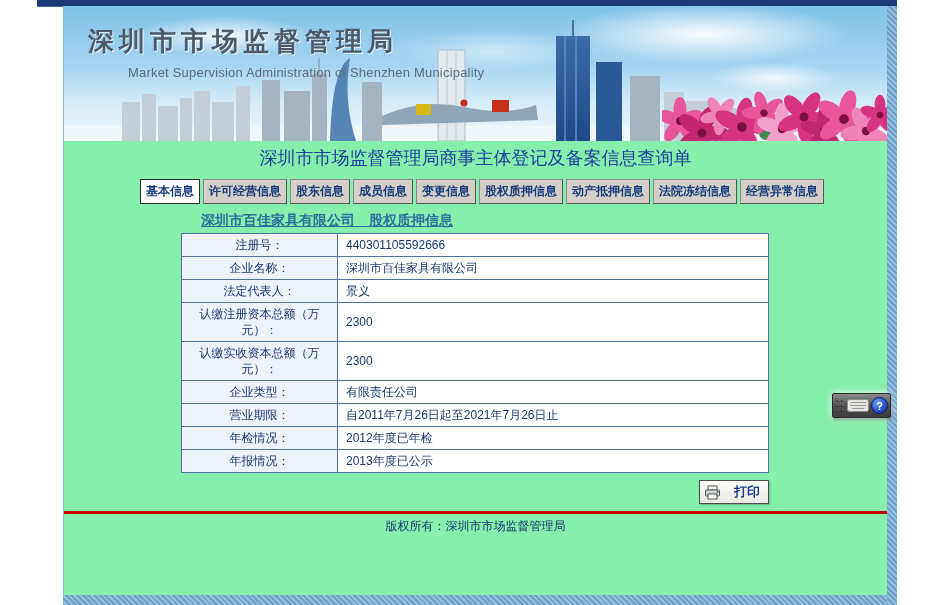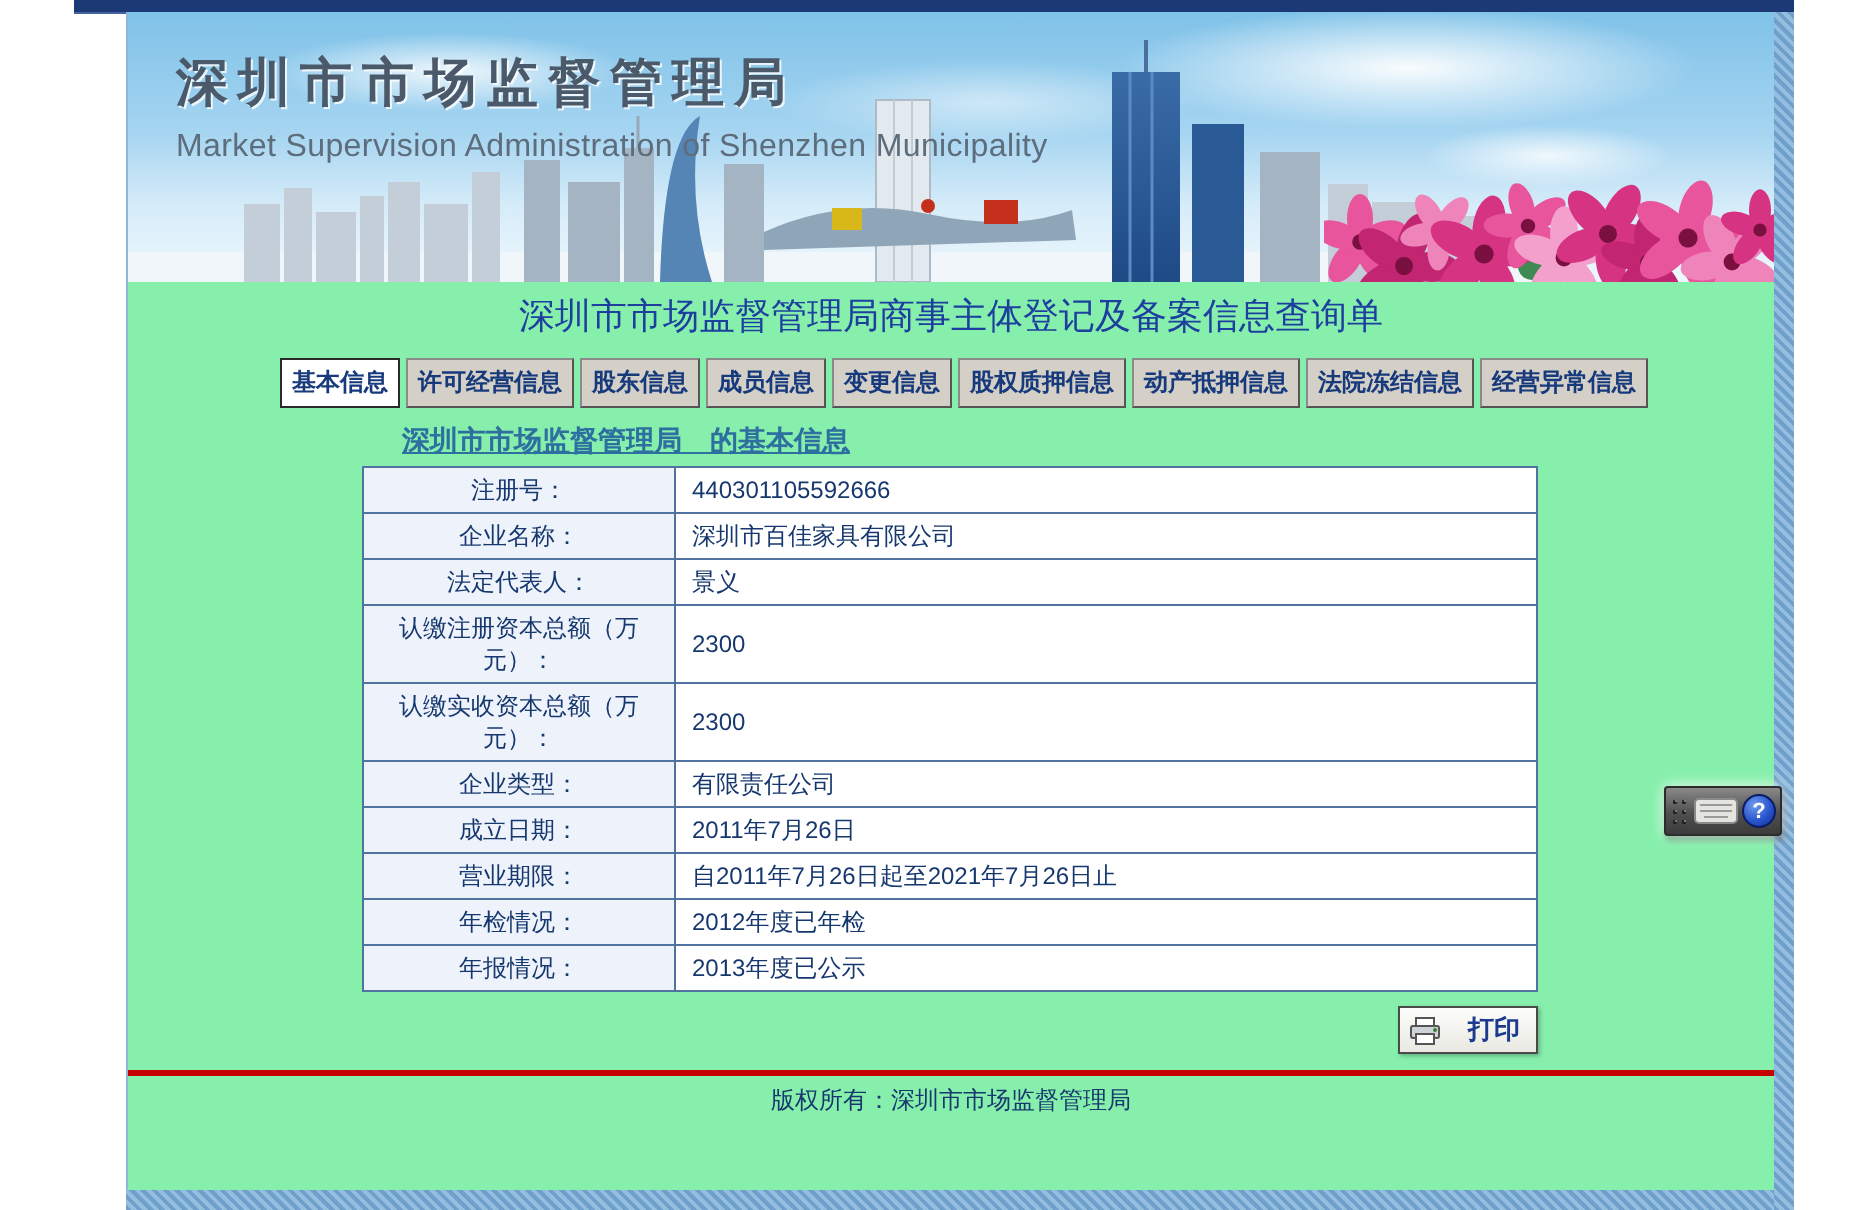--- a/index.html
+++ b/index.html
@@ -20,21 +20,21 @@
   .banner{position:relative;width:100%;height:135px;overflow:hidden;
     background:
       radial-gradient(ellipse 130px 28px at 160px 30px, rgba(255,255,255,.85), rgba(255,255,255,0) 70%),
       radial-gradient(ellipse 200px 42px at 640px 28px, rgba(255,255,255,.95), rgba(255,255,255,0) 72%),
       radial-gradient(ellipse 90px 22px at 710px 72px, rgba(255,255,255,.8), rgba(255,255,255,0) 70%),
       radial-gradient(ellipse 150px 30px at 430px 45px, rgba(255,255,255,.5), rgba(255,255,255,0) 70%),
       linear-gradient(#7fc2e8,#a6d5f1 45%,#d6ecf9 72%,#eef7fd);}
   .agency{position:absolute;left:24px;top:18px;}
   .agency-zh{font-size:26px;letter-spacing:5px;color:#4b5a6b;font-weight:bold;
     text-shadow:1px 1px 0 rgba(255,255,255,.8);}
-  .agency-en{font-size:16px;color:#5d6d7c;margin-top:6px;letter-spacing:.2px;}
+  .agency-en{font-size:13px;color:#5d6d7c;margin-top:6px;letter-spacing:.2px;margin-left:40px;}
   .skyline,.flowers{position:absolute;bottom:0;}
   .skyline{left:0;}
   .flowers{right:0;}
   
   .query-title{margin:5px 0 0 0;text-align:center;font-size:18px;font-weight:normal;color:#1d3f9e;}
   .tabs{display:flex;gap:3px;margin:9px 0 0 76px;align-items:flex-end;}
   .tab{font-size:12px;font-weight:bold;color:#173a7c;background:#d4d0c8;
     border:1px solid #8a8a8a;border-right-color:#555;border-bottom-color:#555;
     padding:3px 5px;cursor:pointer;white-space:nowrap;}
   .tab.active{background:#ffffff;border:1px solid #2a2a2a;}
@@ -155,21 +155,21 @@
     <span class="tab">许可经营信息</span>
     <span class="tab">股东信息</span>
     <span class="tab">成员信息</span>
     <span class="tab">变更信息</span>
     <span class="tab">股权质押信息</span>
     <span class="tab">动产抵押信息</span>
     <span class="tab">法院冻结信息</span>
     <span class="tab">经营异常信息</span>
   </div>
 
-  <div class="section-heading">深圳市市场监督管理局　的基本信息</div>
+  <div class="section-heading">深圳市百佳家具有限公司　股权质押信息</div>
 
   <table class="info">
     <tbody>
         <tr>
       <td class="lbl">注册号：</td>
       <td class="val">440301105592666</td>
     </tr>
     <tr>
       <td class="lbl">企业名称：</td>
       <td class="val">深圳市百佳家具有限公司</td>
@@ -182,24 +182,20 @@
       <td class="lbl">认缴注册资本总额（万元）：</td>
       <td class="val">2300</td>
     </tr>
     <tr>
       <td class="lbl">认缴实收资本总额（万元）：</td>
       <td class="val">2300</td>
     </tr>
     <tr>
       <td class="lbl">企业类型：</td>
       <td class="val">有限责任公司</td>
-    </tr>
-    <tr>
-      <td class="lbl">成立日期：</td>
-      <td class="val">2011年7月26日</td>
     </tr>
     <tr>
       <td class="lbl">营业期限：</td>
       <td class="val">自2011年7月26日起至2021年7月26日止</td>
     </tr>
     <tr>
       <td class="lbl">年检情况：</td>
       <td class="val">2012年度已年检</td>
     </tr>
     <tr>

